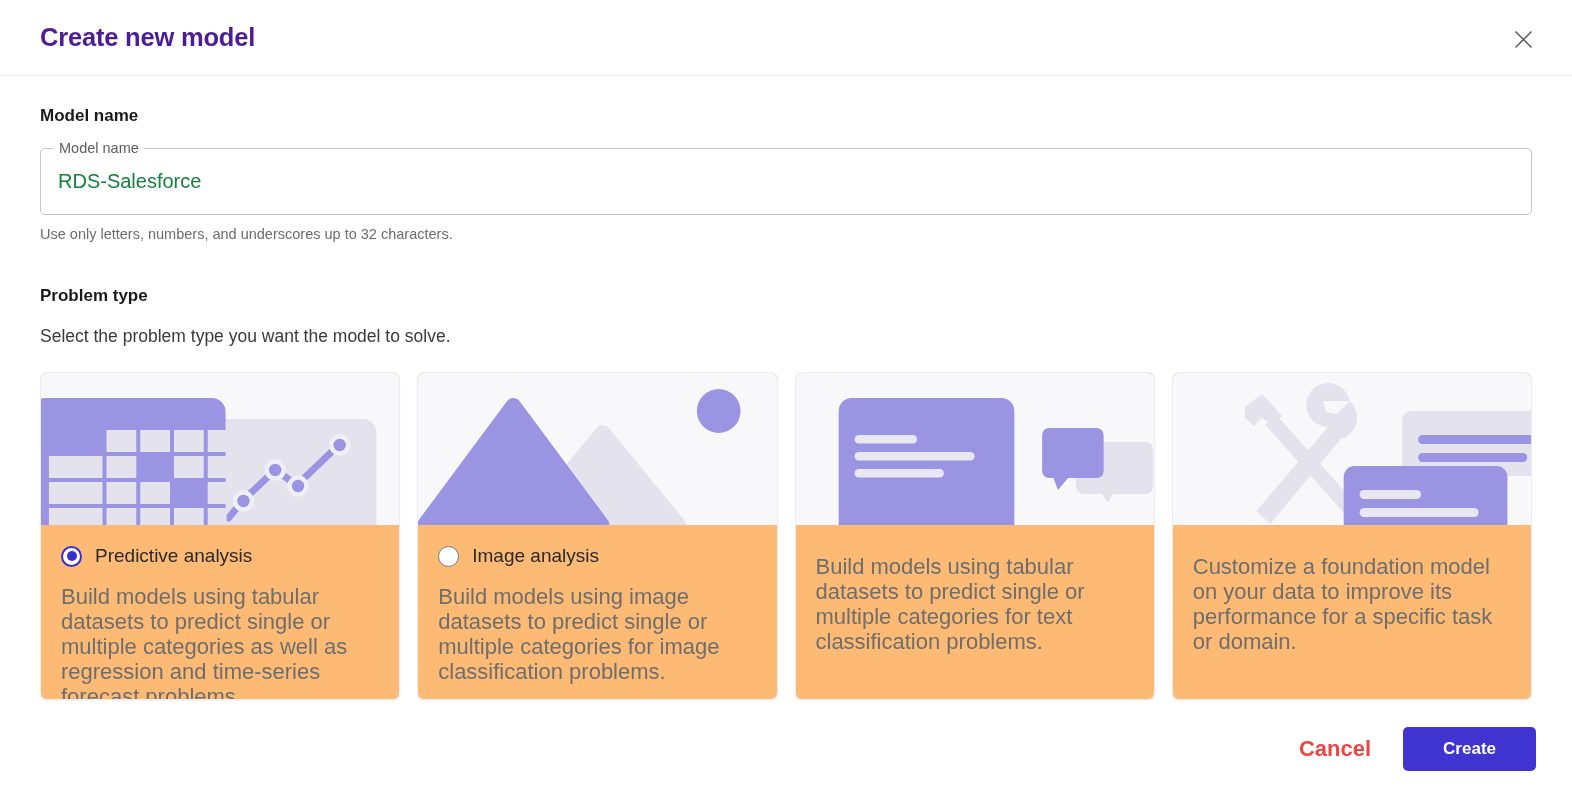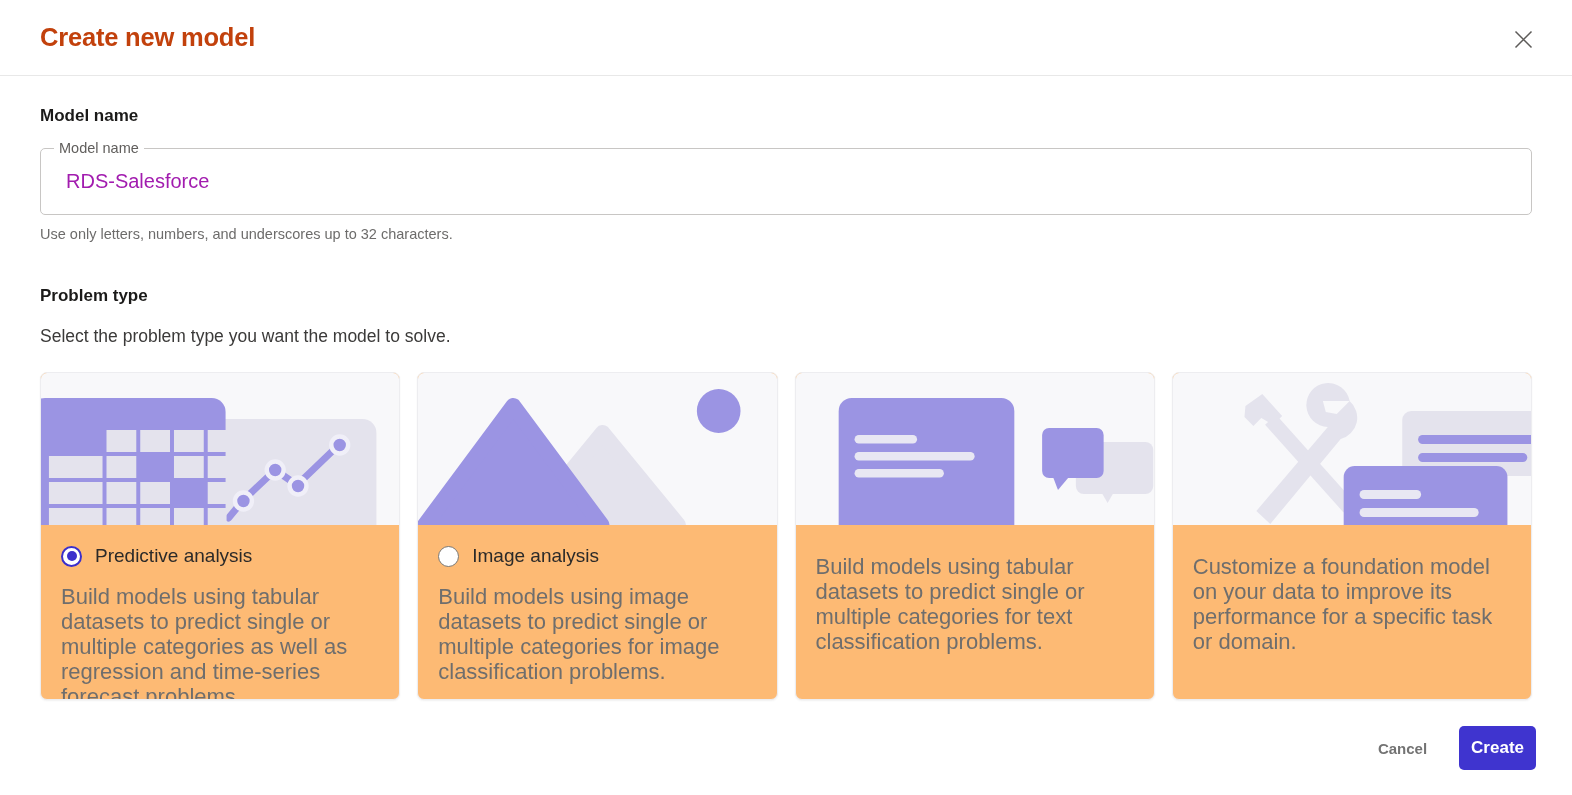--- a/index.html
+++ b/index.html
@@ -17,21 +17,21 @@
     height: 76px;
     border-bottom: 1px solid #e8e8e8;
     display: flex;
     align-items: center;
     padding: 0 40px;
   }
   .dialog-title {
     font-size: 25.5px;
     font-weight: bold;
     letter-spacing: -0.2px;
-    color: #c2410c;
+    color: #4c1d95;
   }
   .close-button {
     position: absolute;
     right: 28px;
     top: 18px;
     width: 42px; height: 42px;
     display: flex; align-items: center; justify-content: center;
     background: transparent;
     border: none;
     cursor: pointer;
@@ -71,24 +71,24 @@
     font-size: 14.5px;
     color: #605e5c;
     line-height: 16px;
   }
   .field-input {
     position: absolute;
     inset: 0;
     border: none;
     outline: none;
     background: transparent;
-    padding: 0 26px;
+    padding: 0 18px;
     font-family: "Liberation Sans", sans-serif;
     font-size: 20px;
-    color: #a21caf;
+    color: #15803d;
   }
   .field-hint {
     margin-top: 11px;
     font-size: 14.5px;
     color: #6d6c6b;
   }
 
   #problem-type-heading { margin-top: 44px; }
   .section-subtext {
     margin-top: 20px;
@@ -166,35 +166,35 @@
     display: flex;
     align-items: center;
     justify-content: flex-end;
     gap: 26px;
     padding: 26px 36px 0 0;
   }
   .btn-cancel {
     background: none;
     border: none;
     font-family: "Liberation Sans", sans-serif;
-    font-size: 15px;
+    font-size: 22px;
     font-weight: bold;
-    color: #737373;
+    color: #ef4444;
     cursor: pointer;
     padding: 10px 6px;
   }
   .btn-create {
     background: #3f34cf;
     color: #ffffff;
     border: none;
     border-radius: 5px;
     font-family: "Liberation Sans", sans-serif;
     font-size: 17px;
     font-weight: bold;
-    padding: 0 12px;
+    padding: 0 40px;
     height: 44px;
     cursor: pointer;
   }
 </style>
 </head>
 <body>
 
 <div class="dialog-header">
   <div class="dialog-title">Create new model</div>
   <button class="close-button">

